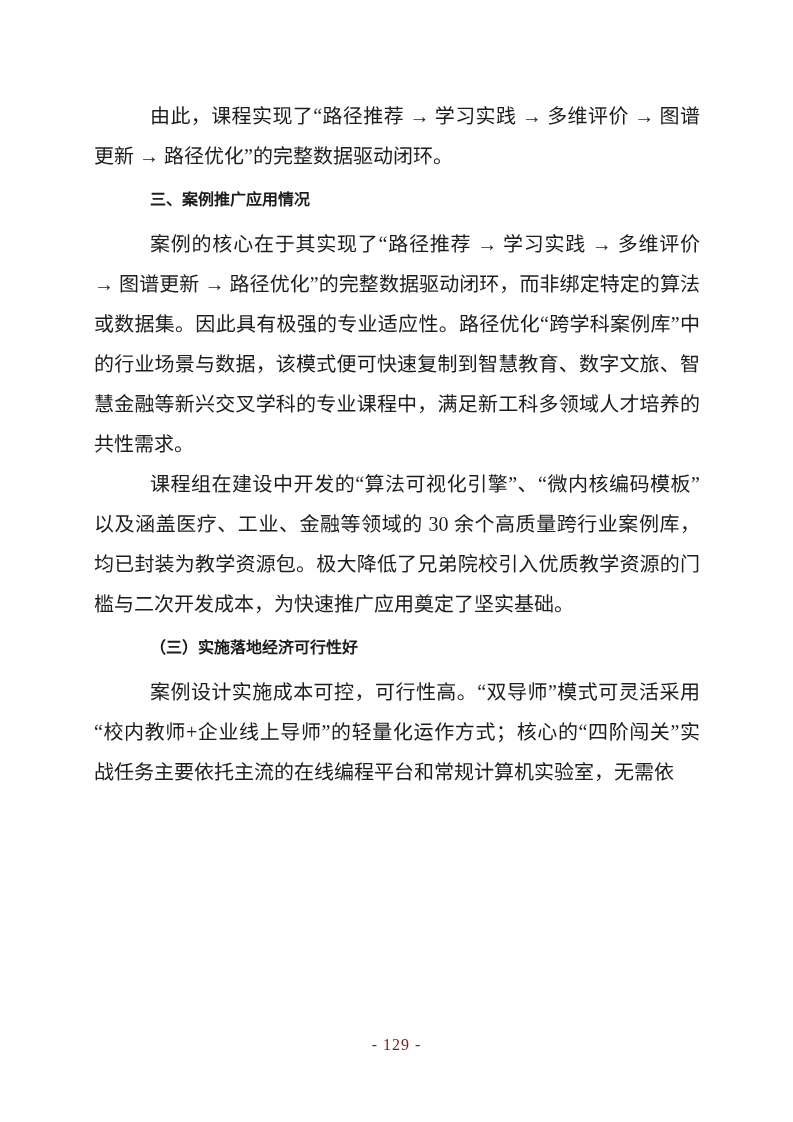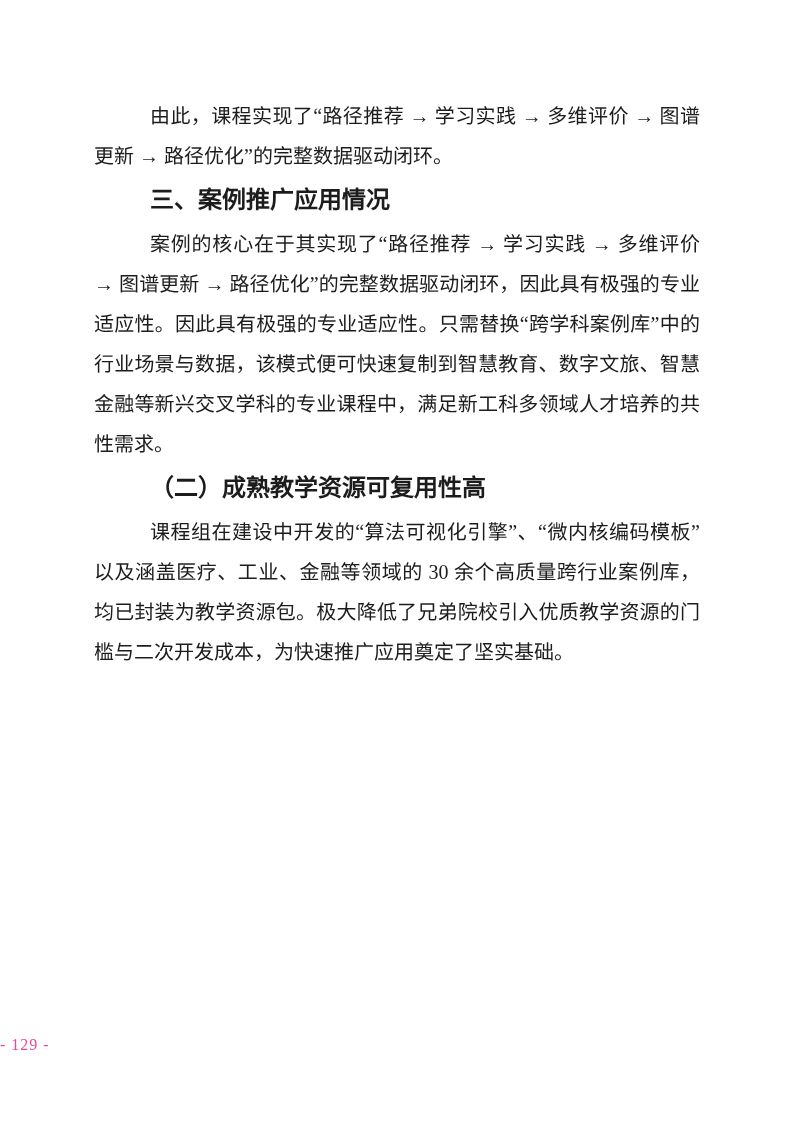--- a/index.html
+++ b/index.html
@@ -27,51 +27,53 @@
       margin: 0;
       font-size: 20px;
       line-height: 40px;
       text-align: justify;
       text-justify: inter-character;
       text-indent: 56px;
       word-break: normal;
     }
     .heading {
       margin: 4px 0;
-      font-size: 24px;
+      font-size: 16px;
       line-height: 40px;
       font-weight: bold;
       text-indent: 56px;
       text-align: left;
     }
     .page-footer {
       position: absolute;
       left: 0;
       right: 0;
       top: 1034px;
+      text-align: center;
       font-size: 16px;
       line-height: 22px;
       letter-spacing: 1px;
-      color: #ec4899;
+      color: #7f1d1d;
     }
   </style>
 </head>
 <body>
 
 <div class="page">
 
   <p class="para">由此，课程实现了“路径推荐 → 学习实践 → 多维评价 → 图谱更新 → 路径优化”的完整数据驱动闭环。</p>
 
   <h2 class="heading">三、案例推广应用情况</h2>
 
 
 
-  <p class="para">案例的核心在于其实现了“路径推荐 → 学习实践 → 多维评价 → 图谱更新 → 路径优化”的完整数据驱动闭环，因此具有极强的专业适应性。因此具有极强的专业适应性。只需替换“跨学科案例库”中的行业场景与数据，该模式便可快速复制到智慧教育、数字文旅、智慧金融等新兴交叉学科的专业课程中，满足新工科多领域人才培养的共性需求。</p>
+  <p class="para">案例的核心在于其实现了“路径推荐 → 学习实践 → 多维评价 → 图谱更新 → 路径优化”的完整数据驱动闭环，而非绑定特定的算法或数据集。因此具有极强的专业适应性。路径优化“跨学科案例库”中的行业场景与数据，该模式便可快速复制到智慧教育、数字文旅、智慧金融等新兴交叉学科的专业课程中，满足新工科多领域人才培养的共性需求。</p>
 
-  <h3 class="heading">（二）成熟教学资源可复用性高</h3>
 
   <p class="para">课程组在建设中开发的“算法可视化引擎”、“微内核编码模板”以及涵盖医疗、工业、金融等领域的 30 余个高质量跨行业案例库，均已封装为教学资源包。极大降低了兄弟院校引入优质教学资源的门槛与二次开发成本，为快速推广应用奠定了坚实基础。</p>
 
+  <h3 class="heading">（三）实施落地经济可行性好</h3>
 
+  <p class="para">案例设计实施成本可控，可行性高。“双导师”模式可灵活采用“校内教师+企业线上导师”的轻量化运作方式；核心的“四阶闯关”实战任务主要依托主流的在线编程平台和常规计算机实验室，无需依</p>
 
   <div class="page-footer">- 129 -</div>
 
 </div>
 
 </body></html>

